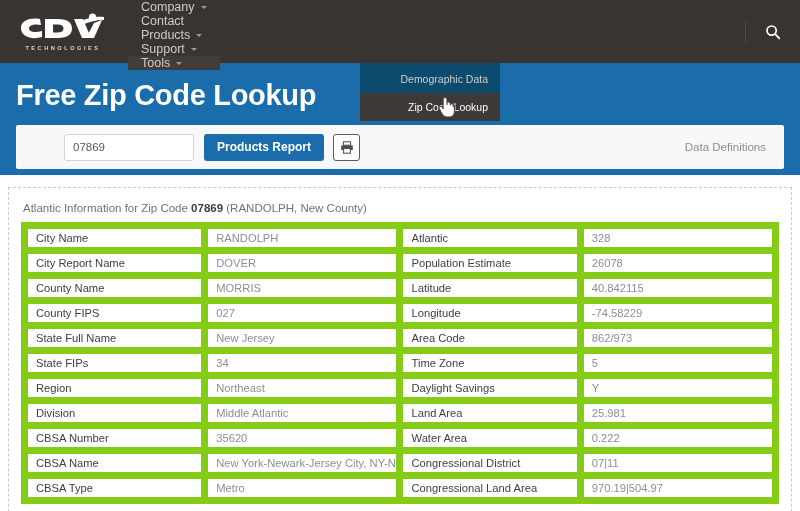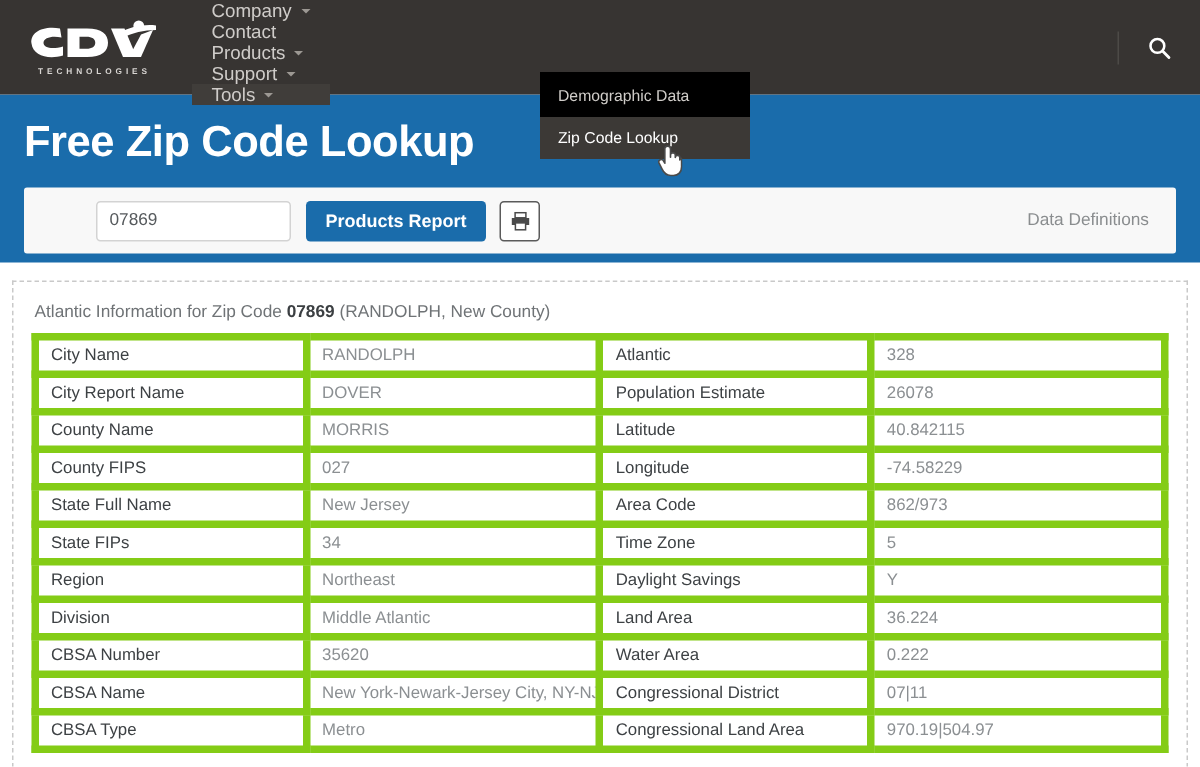--- a/index.html
+++ b/index.html
@@ -81,26 +81,27 @@
   }
   .search-btn {
     width: 22px; height: 22px;
     display: flex; align-items: center; justify-content: center;
     cursor: pointer;
   }
 
   
   .dropdown {
     position: absolute;
-    top: 48px;
+    top: 63px;
     left: 360px;
     width: 140px;
-    background: #000000;
+    background: #0c4a6e;
     z-index: 50;
     padding: 2px 0 0 0;
+    text-align: right;
   }
   .dropdown-item {
     padding: 8px 12px;
     font-size: 10.5px;
     color: #d0cdc9;
     cursor: pointer;
     white-space: nowrap;
   }
   .dropdown-item.hovered { background: #3c3936; color: #ffffff; }
 
@@ -195,21 +196,21 @@
   }
   .info-caption b { color: #3b3f42; font-weight: bold; }
 
   .info-table {
     width: 100%;
     border-collapse: collapse;
     table-layout: fixed;
     border: 1px solid #e3e3e3;
   }
   .info-table td {
-    border: 5px solid #84cc16;
+    border: 7px solid #84cc16;
     height: 25px;
     font-size: 11.2px;
     padding: 0 8px;
     vertical-align: middle;
     overflow: hidden;
     white-space: nowrap;
   }
   td.lbl { color: #3d4144; width: 24%; }
   td.val { color: #8b8f92; width: 26%; }
 </style>
@@ -353,21 +354,21 @@
       <tr>
         <td class="lbl">Region</td>
         <td class="val">Northeast</td>
         <td class="lbl">Daylight Savings</td>
         <td class="val">Y</td>
       </tr>
       <tr>
         <td class="lbl">Division</td>
         <td class="val">Middle Atlantic</td>
         <td class="lbl">Land Area</td>
-        <td class="val">36.224</td>
+        <td class="val">25.981</td>
       </tr>
       <tr>
         <td class="lbl">CBSA Number</td>
         <td class="val">35620</td>
         <td class="lbl">Water Area</td>
         <td class="val">0.222</td>
       </tr>
       <tr>
         <td class="lbl">CBSA Name</td>
         <td class="val">New York-Newark-Jersey City, NY-NJ-PA</td>

